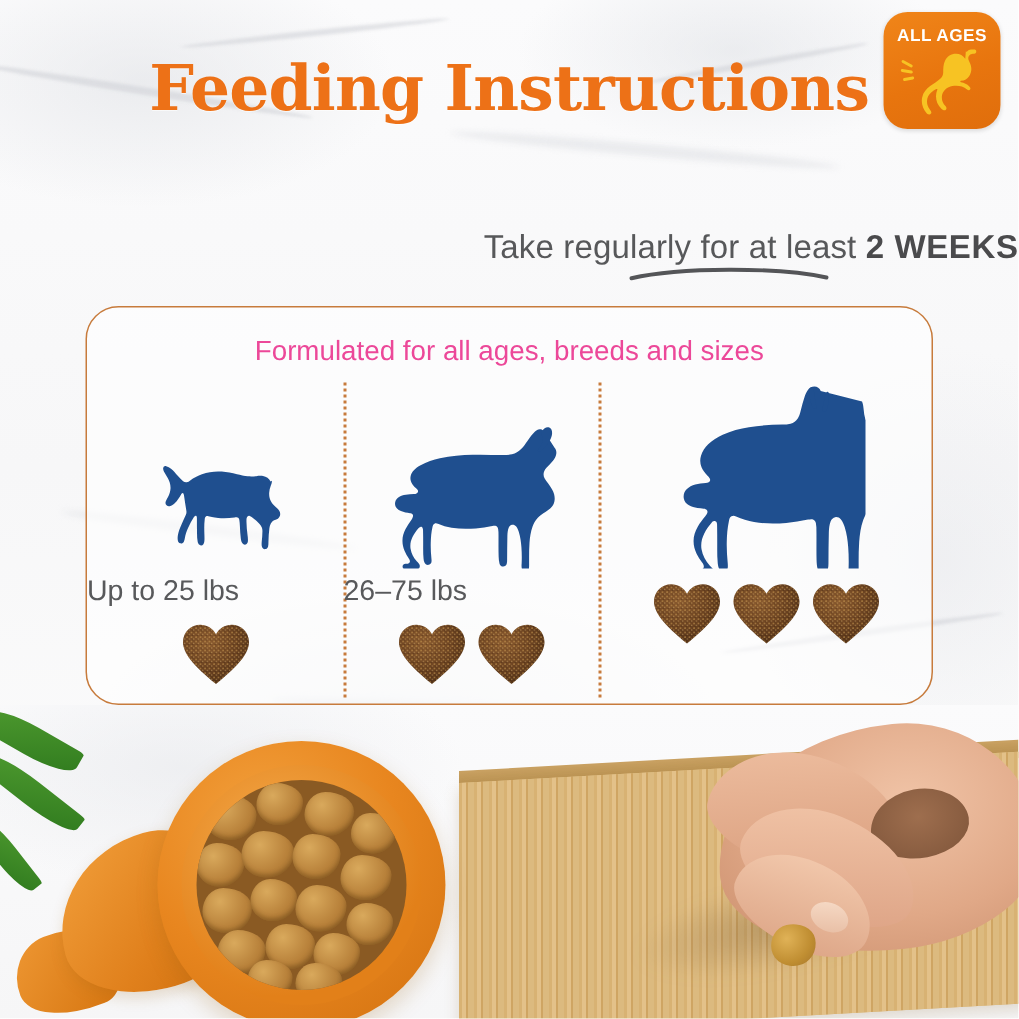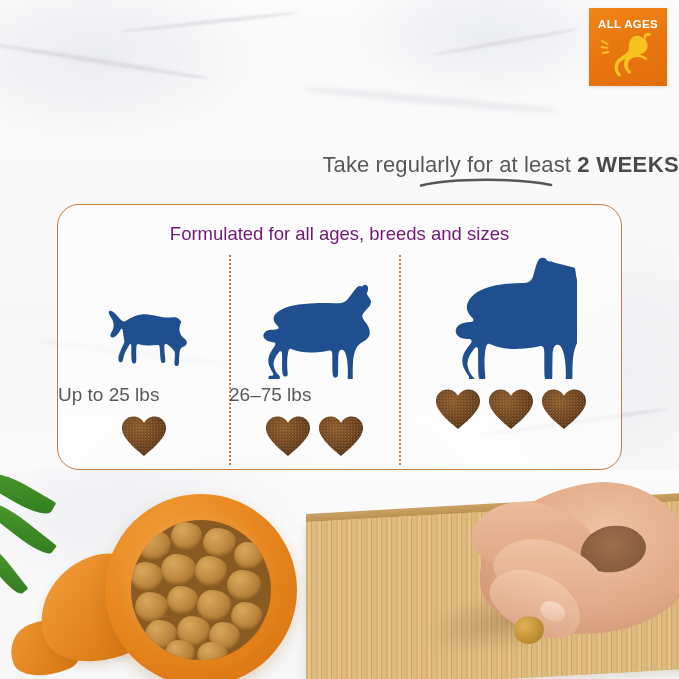--- a/index.html
+++ b/index.html
@@ -42,40 +42,40 @@
   }
   .subline .strong{font-weight:bold;color:#4a4a4c;letter-spacing:.4px;}
   .swoosh{
     position:absolute;left:419px;top:176px;width:134px;height:12px;
   }
 
   
   .badge{
     position:absolute;left:589px;top:8px;width:78px;height:78px;
     background:linear-gradient(160deg,#F08519 0%,#E8750E 55%,#E06E0C 100%);
-    border-radius:0;
+    border-radius:16px;
     box-shadow:0 1px 3px rgba(0,0,0,.13);
     overflow:hidden;
   }
   .badge-text{
     position:absolute;left:0;right:0;top:10px;text-align:center;
     color:#fff;font-weight:bold;font-size:11.5px;letter-spacing:.3px;
   }
   .badge-dog{position:absolute;left:10px;top:25px;}
 
   
   .card{
     position:absolute;left:57px;top:204px;width:565px;height:266px;
     border:1.6px solid #C77B3C;border-radius:22px;
     background:rgba(255,255,255,.62);
     box-sizing:border-box;
   }
   .card-sub{
     position:absolute;left:0;right:0;top:18px;text-align:center;
-    font-size:18.5px;color:#701a75;
+    font-size:18.5px;color:#ec4899;
   }
   .divider{
     position:absolute;top:50px;width:0;height:210px;
     border-left:2.6px dotted #C77B3C;
   }
   .col{position:absolute;top:54px;text-align:left;}
   .dog-wrap{height:120px;display:flex;align-items:flex-end;justify-content:center;}
   .weight{
     margin-top:5px;font-size:19px;color:#58595b;white-space:nowrap;
   }
@@ -209,20 +209,21 @@
   <div class="marble">
     <div class="vein" style="left:-20px;top:58px;width:230px;height:5px;transform:rotate(9deg);"></div>
     <div class="vein" style="left:120px;top:20px;width:180px;height:4px;transform:rotate(-6deg);"></div>
     <div class="vein2" style="left:300px;top:96px;width:260px;height:8px;transform:rotate(5deg);"></div>
     <div class="vein" style="left:430px;top:40px;width:150px;height:4px;transform:rotate(-10deg);"></div>
     <div class="vein2" style="left:40px;top:350px;width:200px;height:7px;transform:rotate(7deg);"></div>
     <div class="vein" style="left:480px;top:420px;width:190px;height:4px;transform:rotate(-8deg);"></div>
     <div class="vein2" style="left:180px;top:470px;width:300px;height:9px;transform:rotate(3deg);"></div>
   </div>
 
+  <div class="title">Feeding Instructions</div>
 
   <div class="badge">
     <div class="badge-text">ALL AGES</div>
     <svg class="badge-dog" width="58" height="46" viewBox="0 0 58 46">
       <path fill="#F7C323" d="M44.5 6.2c-1.3-2.2-3.6-3.4-6.2-3.4-3.2 0-5.9 1.8-7.2 4.5-1.2 2.5-1.3 5.2-1.3 7.9 0 1.7-.6 3-1.8 4.2-2.1 2-4.6 3.3-6.9 5-2.6 1.9-4.6 4.3-5.3 7.5-.5 2.3-.3 4.6.6 6.8.5 1.3 1.2 2.4 2.1 3.4.5.6 1.1 1.1 1.9 1.2.9.1 1.6-.5 1.5-1.4-.1-.7-.5-1.2-.9-1.7-1.4-1.7-2.1-3.7-2-5.9.1-2.3 1.1-4.2 2.8-5.7 1-.9 2.2-1.6 3.4-2.2.2-.1.4-.2.6 0 .2.2.1.4 0 .6-.5 1.3-.8 2.7-.8 4.1 0 3.2 1.2 5.9 3.4 8.2.5.5 1 1 1.7 1.2 1 .3 1.9-.3 1.9-1.3 0-.6-.3-1.1-.7-1.5-1.6-1.6-2.4-3.5-2.4-5.7 0-3.1 1.7-5.6 4.5-6.9 1.6-.7 3.3-1 5-1 2.7 0 5.2.7 7.3 2.5.4.3.8.6 1.3.5.7-.1 1.1-.8.9-1.5-.1-.4-.4-.7-.7-1-1.6-1.4-3.4-2.3-5.5-2.7-.3-.1-.5-.2-.5-.5 0-.3.2-.5.5-.5 2.3-.3 4.2-1.4 5.5-3.3 1.1-1.7 1.5-3.5 1.3-5.5-.1-1.1-.4-2.1-.9-3.1-.3-.6-.6-1.2-.8-1.8-.5-1.3-.4-2.5.7-3.5.4-.4.9-.6 1.5-.7.4-.1.8-.1 1.2-.1.6 0 1.1-.2 1.4-.7.5-.9.2-1.9-.6-2.4-.6-.3-1.3-.4-2-.3-1.3.2-2.4.8-3.3 1.8-.1.1-.2.2-.4.2-.2 0-.3-.1-.4-.3z"></path>
       <g stroke="#F7C323" stroke-width="1.9" stroke-linecap="round" fill="none">
         <path d="M3 8 L8.5 11"></path>
         <path d="M2.5 14 L8.5 15"></path>
         <path d="M4 20 L9.5 19"></path>
       </g>

